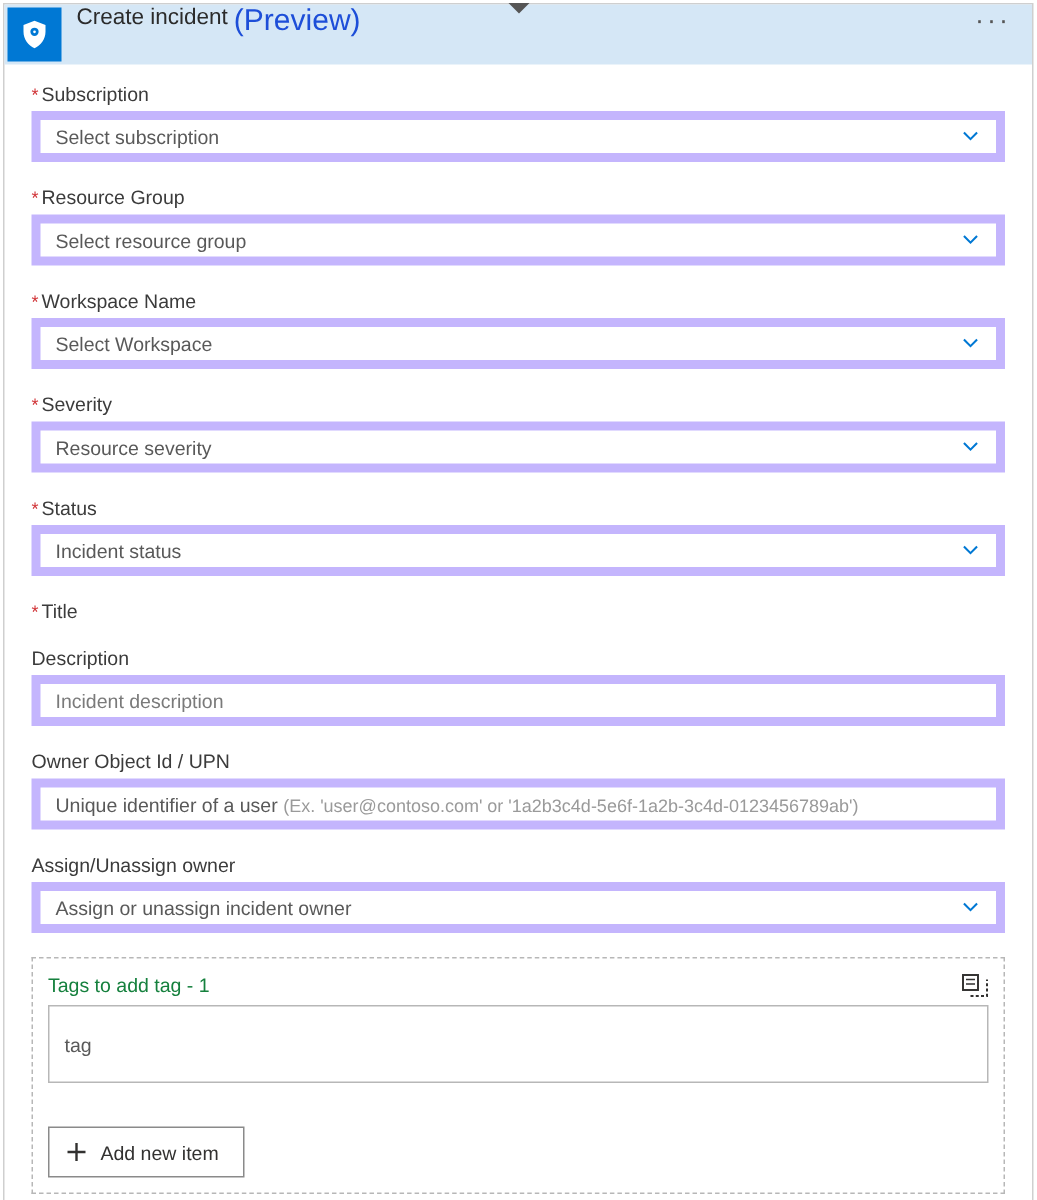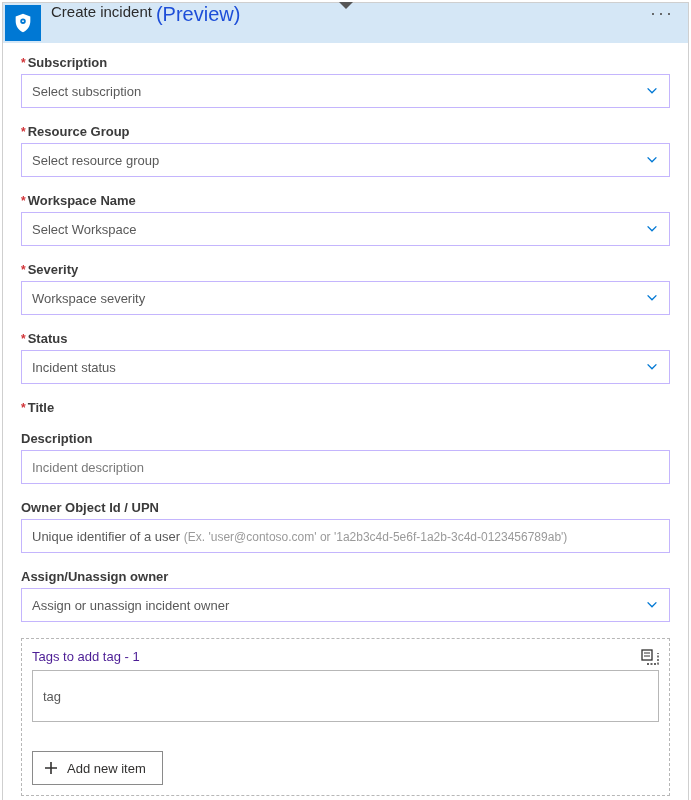--- a/index.html
+++ b/index.html
@@ -43,26 +43,26 @@
   .header-more {
     margin-left: auto;
     color: #555;
     font-size: 18px;
     letter-spacing: 2px;
     padding: 0 4px;
     cursor: pointer;
   }
   .form-body { padding: 12px 18px 8px 18px; }
   .field { margin-bottom: 16px; }
-  .label { font-size: 13px; color: #3b3b3b; margin-bottom: 4px; display: block; font-weight: bold; }
+  .label { font-size: 13px; color: #3b3b3b; margin-bottom: 4px; display: block; }
   .req::before { content: "*"; color: #d13438; margin-right: 2px; font-size: 12px; }
   .control {
     display: flex;
     align-items: center;
-    border: 1px solid #c4b5fd;
+    border: 6px solid #c4b5fd;
     height: 34px;
     padding: 0 10px;
     background: #fff;
     color: #595959;
     font-size: 13px;
     cursor: pointer;
   }
   .control .chev {
     margin-left: auto;
     width: 14px; height: 14px;
@@ -75,21 +75,21 @@
     width: 100%;
     background: transparent;
   }
   .control input::placeholder { color: #7a7a7a; }
   .placeholder-hint { color: #9a9a9a; font-size: 12px; }
   .tags-area {
     border: 1px dashed #b7b7b7;
     padding: 10px;
     position: relative;
   }
-  .tags-label { font-size: 13px; color: #4c1d95; margin-bottom: 6px; }
+  .tags-label { font-size: 13px; color: #15803d; margin-bottom: 6px; }
   .tag-switch {
     position: absolute; right: 10px; top: 10px;
     width: 18px; height: 18px;
     cursor: pointer;
   }
   .tag-input {
     border: 1px solid #b7b7b7;
     height: 52px;
     padding: 0 10px;
     display: flex; align-items: center;
@@ -166,21 +166,21 @@
           <svg viewBox="0 0 16 16" width="14" height="14" stroke="#0078d4" stroke-width="1.6" fill="none">
               <path d="M3 5l5 5 5-5"></path>
             </svg>
         </span>
       </div>
     </div>
 
     <div class="field">
       <span class="label req">Severity</span>
       <div class="control">
-        <span>Workspace severity</span>
+        <span>Resource severity</span>
         <span class="chev">
           <svg viewBox="0 0 16 16" width="14" height="14" stroke="#0078d4" stroke-width="1.6" fill="none">
               <path d="M3 5l5 5 5-5"></path>
             </svg>
         </span>
       </div>
     </div>
 
     <div class="field">
       <span class="label req">Status</span>

